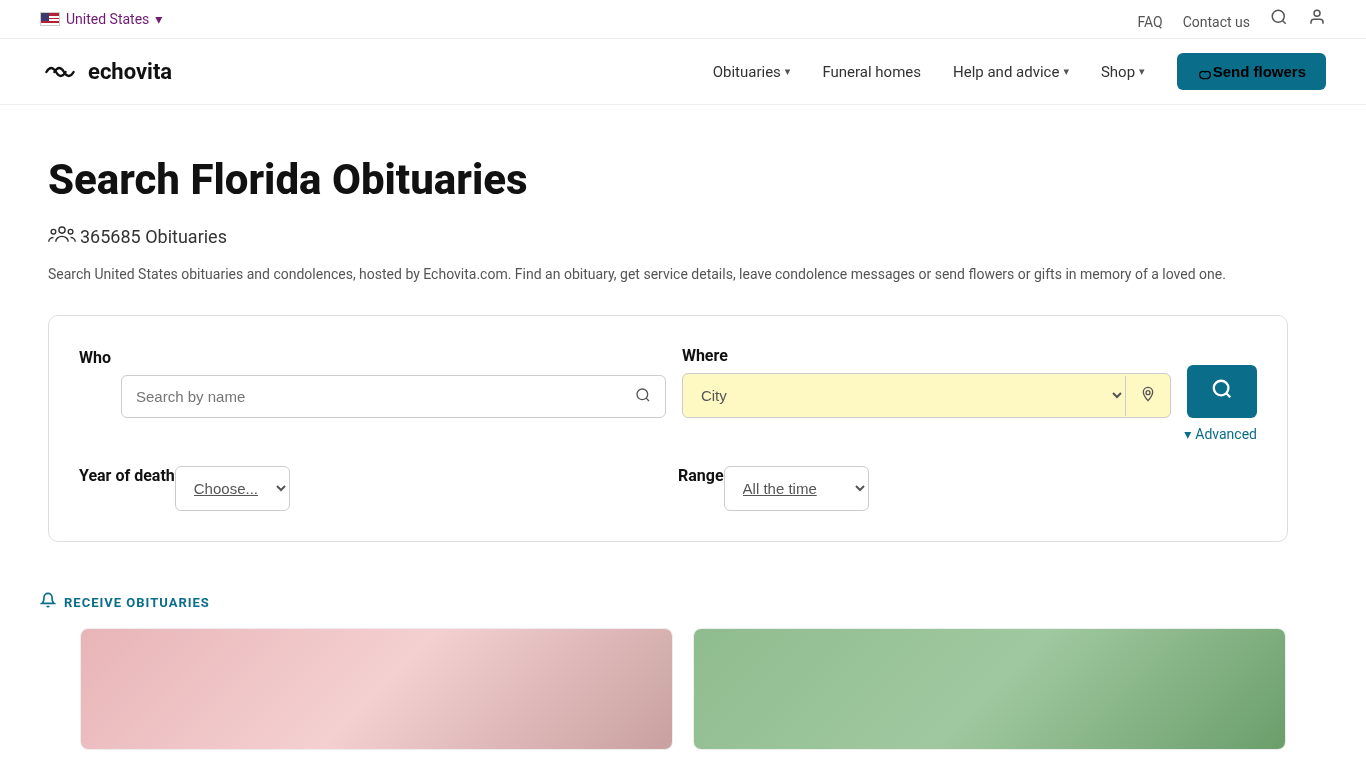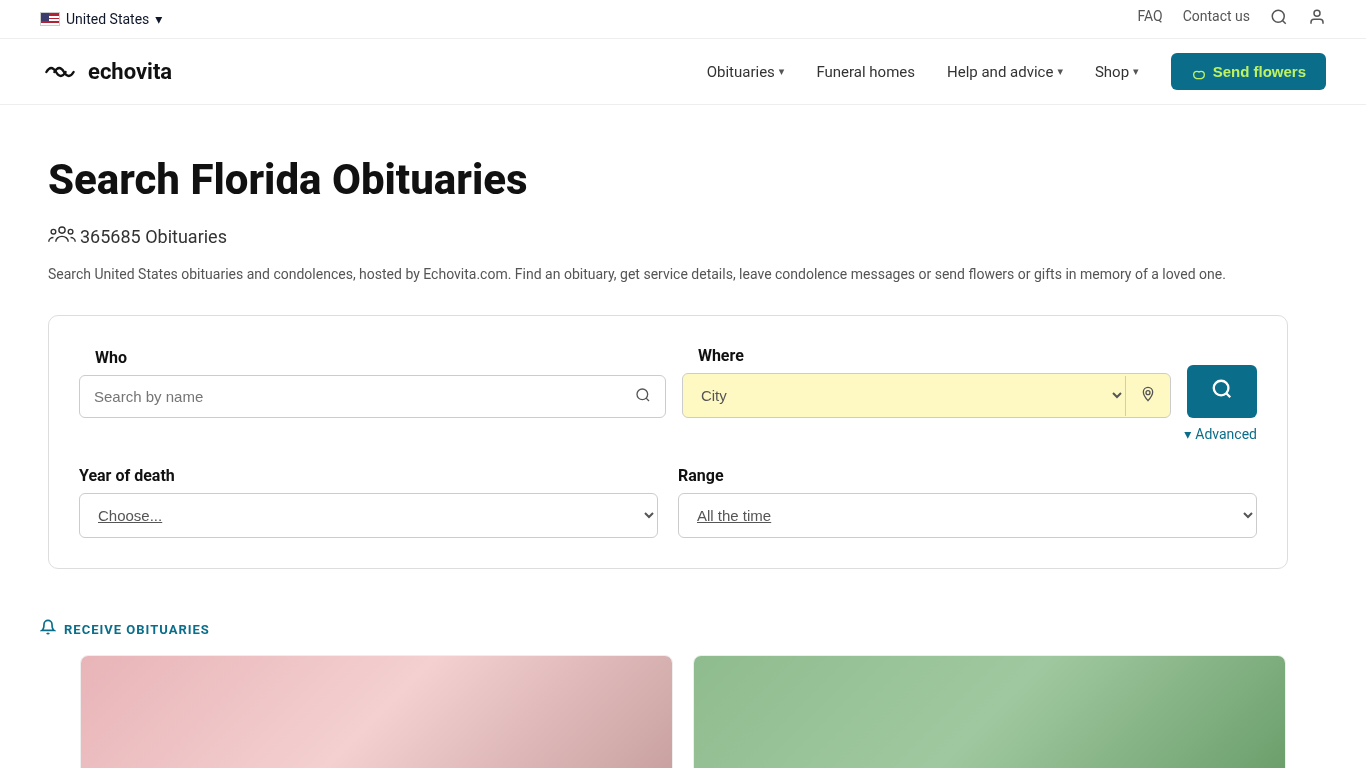--- a/index.html
+++ b/index.html
@@ -3,61 +3,61 @@
   <meta charset="utf-8">
   <style>
     * { box-sizing: border-box; margin: 0; padding: 0; }
     body { font-family: -apple-system, BlinkMacSystemFont, 'Segoe UI', Roboto, sans-serif; background: #fff; color: #222; }
 
     
     .topbar {
       display: flex; align-items: center; justify-content: space-between;
       padding: 8px 40px; border-bottom: 1px solid #eee; background: #fff;
     }
-    .topbar-left { display: flex; align-items: center; gap: 6px; font-size: 14px; color: #0f172a; cursor: pointer; }
+    .topbar-left { display: flex; align-items: center; gap: 6px; font-size: 14px; color: #701a75; cursor: pointer; }
     .flag { width: 20px; height: 14px; display: inline-block; background: linear-gradient(to bottom, #B22234 0%, #B22234 23%, #fff 23%, #fff 38%, #B22234 38%, #B22234 54%, #fff 54%, #fff 69%, #B22234 69%, #B22234 84%, #fff 84%, #fff 100%); border: 1px solid #ccc; position: relative; }
     .flag::before { content: ''; position: absolute; top: 0; left: 0; width: 8px; height: 8px; background: #3C3B6E; }
-    .topbar-right { display: flex; align-items: flex-start; gap: 20px; font-size: 14px; color: #555; }
+    .topbar-right { display: flex; align-items: flex-end; gap: 20px; font-size: 14px; color: #555; }
     .topbar-right a { color: #555; text-decoration: none; }
     .topbar-icon { cursor: pointer; color: #555; font-size: 16px; }
 
     
     .navbar {
       display: flex; align-items: center; justify-content: space-between;
       padding: 14px 40px; border-bottom: 1px solid #eee; background: #fff;
     }
     .logo { display: flex; align-items: center; gap: 8px; text-decoration: none; color: #111; font-size: 22px; font-weight: 700; }
     .logo-icon { width: 40px; height: 24px; }
     .nav-links { display: flex; align-items: center; gap: 32px; }
     .nav-item { display: flex; align-items: center; gap: 4px; font-size: 15px; color: #333; cursor: pointer; text-decoration: none; }
     .chevron { font-size: 11px; color: #555; }
     .btn-send-flowers {
-      background: #0a6e8a; color: #bef264; border: none; border-radius: 6px;
+      background: #0a6e8a; color: #000000; border: none; border-radius: 6px;
       padding: 10px 20px; font-size: 15px; font-weight: 600; cursor: pointer;
-      display: flex; align-items: center; gap: 6px;
+      display: flex; align-items: center; gap: 0;
     }
 
     
     .main { padding: 50px 48px 30px; max-width: 1366px; }
     .page-title { font-size: 42px; font-weight: 800; color: #111; margin-bottom: 20px; }
     .obit-count { display: flex; align-items: center; gap: 4px; font-size: 18px; color: #333; margin-bottom: 14px; }
     .obit-count-icon { font-size: 22px; }
     .description { font-size: 14px; color: #555; line-height: 1.6; max-width: 1240px; margin-bottom: 30px; }
 
     
     .search-box {
       background: #fff; border: 1px solid #ddd; border-radius: 10px;
       padding: 30px 30px 30px; max-width: 1240px;
     }
     .search-row { display: flex; align-items: flex-end; gap: 16px; }
     .search-field { display: flex; flex-direction: column; gap: 8px; }
     .search-field.who { flex: 1.2; }
     .search-field.where { flex: 1; }
-    .field-label { font-size: 16px; font-weight: 700; color: #111; margin-left: 16px; }
-    .input-wrapper { display: flex; align-items: center; border: 1.5px solid #ccc; border-radius: 6px; overflow: hidden; background: #fff; }
+    .field-label { font-size: 16px; font-weight: 700; color: #111; }
+    .input-wrapper { display: flex; align-items: center; border: 1.5px solid #ccc; border-radius: 6px; overflow: hidden; background: #fff; margin-left: 42px; }
     .input-wrapper input {
       border: none; outline: none; padding: 12px 14px; font-size: 15px;
       color: #555; flex: 1; background: transparent;
     }
     .input-wrapper .search-btn-inline {
       padding: 10px 14px; background: transparent; border: none; cursor: pointer; color: #555; font-size: 16px;
     }
     .select-wrapper { display: flex; align-items: center; border: 1.5px solid #ccc; border-radius: 6px; overflow: hidden; background: #fef9c3; flex: 1; }
     .select-wrapper select {
       border: none; outline: none; padding: 12px 14px; font-size: 15px;
@@ -66,21 +66,21 @@
     .location-btn { padding: 10px 14px; background: transparent; border: none; cursor: pointer; color: #555; font-size: 16px; border-left: 1px solid #ccc; }
     .search-submit {
       background: #0a6e8a; color: #fff; border: none; border-radius: 6px;
       padding: 13px 24px; font-size: 18px; cursor: pointer; align-self: flex-end;
     }
     .advanced-row { display: flex; justify-content: flex-end; margin-top: 8px; }
     .advanced-link { color: #0a6e8a; font-size: 14px; cursor: pointer; display: flex; align-items: center; gap: 4px; }
 
     
     .advanced-filters { display: flex; gap: 20px; margin-top: 24px; }
-    .filter-field { display: flex; flex-direction: column; gap: 8px; flex: 1; }
+    .filter-field { display: flex; flex-direction: row; flex: 1; }
     .filter-label { font-size: 16px; font-weight: 700; color: #111; }
     .filter-select {
       border: 1.5px solid #ccc; border-radius: 6px; padding: 12px 14px;
       font-size: 15px; color: #555; background: #fff; cursor: pointer; appearance: auto; outline: none; text-decoration: underline;
     }
 
     
     .receive-section { padding: 20px 40px 10px; max-width: 1366px; }
     .receive-title { display: flex; align-items: center; gap: 8px; color: #0a6e8a; font-size: 13px; font-weight: 700; letter-spacing: 1px; text-transform: uppercase; margin-bottom: 16px; }
     .bell-icon { font-size: 15px; }

